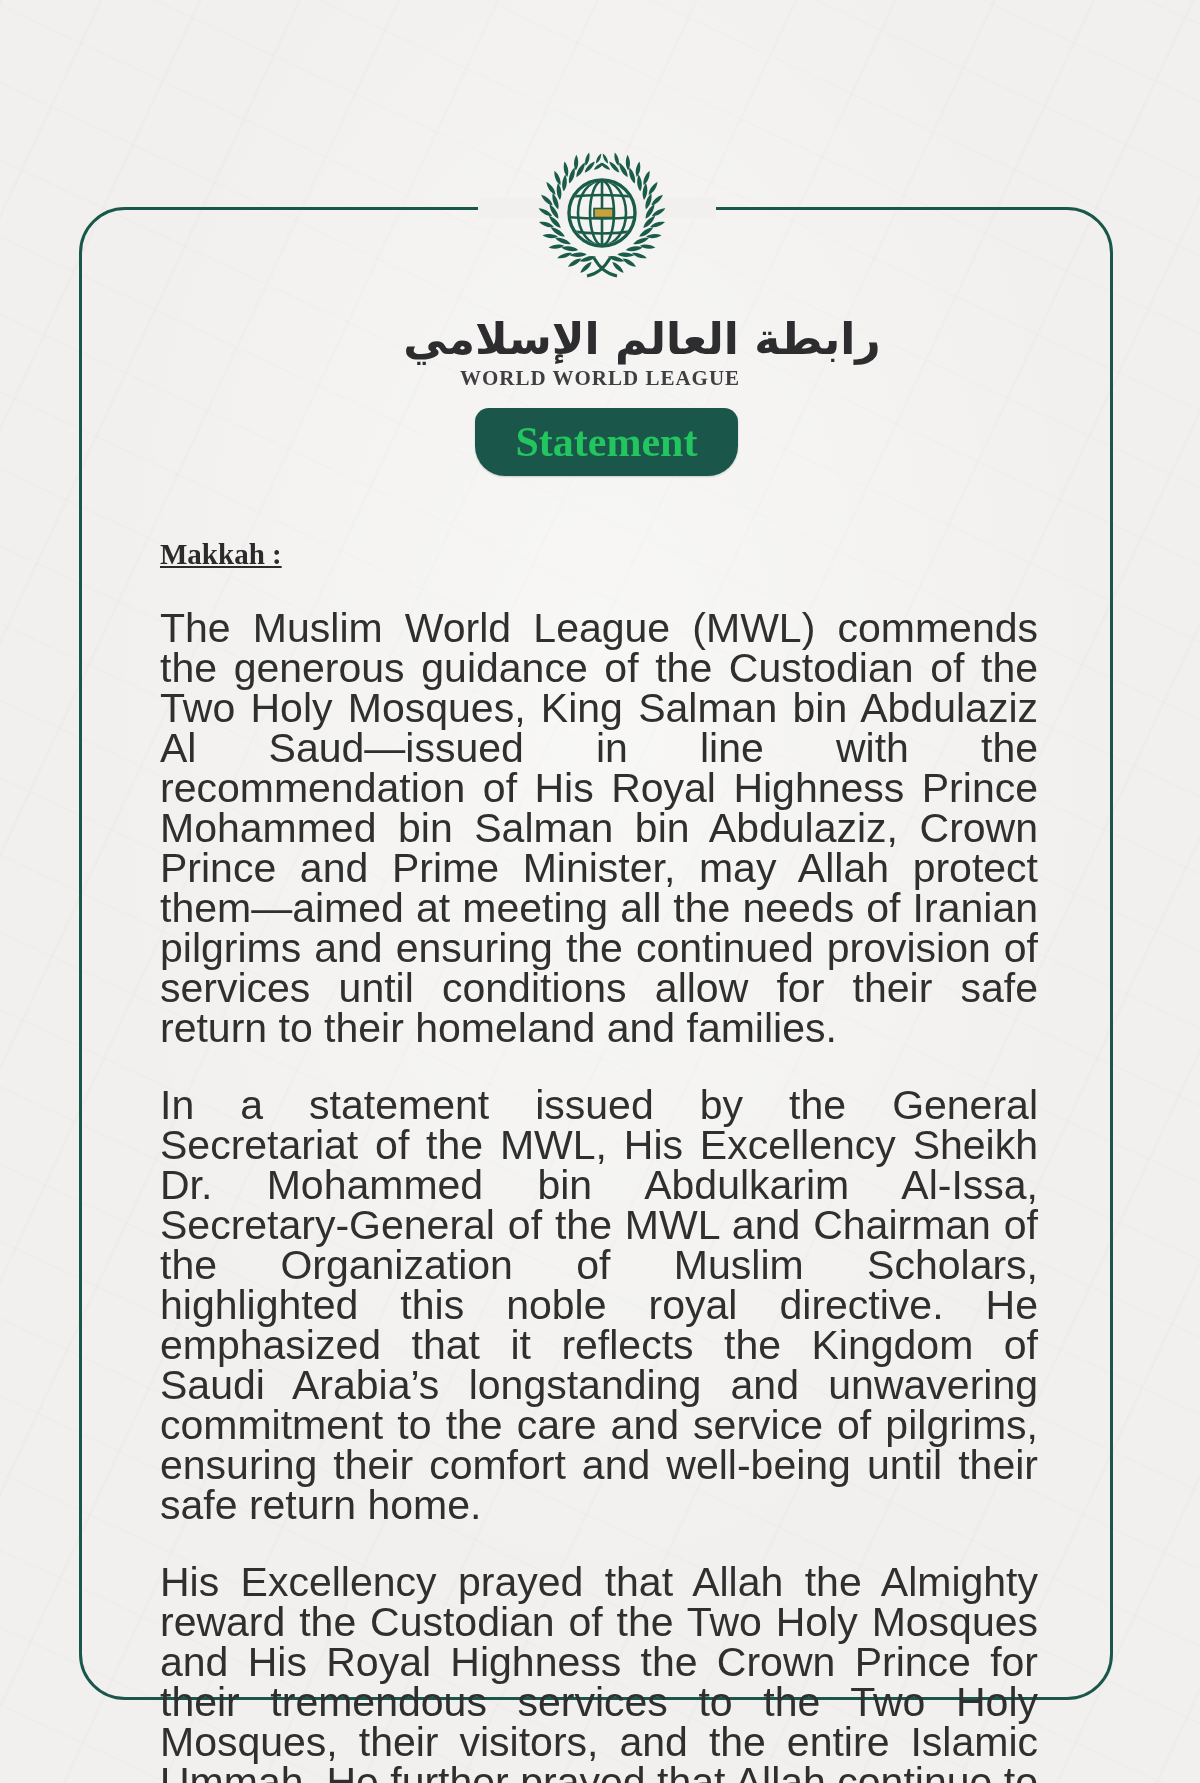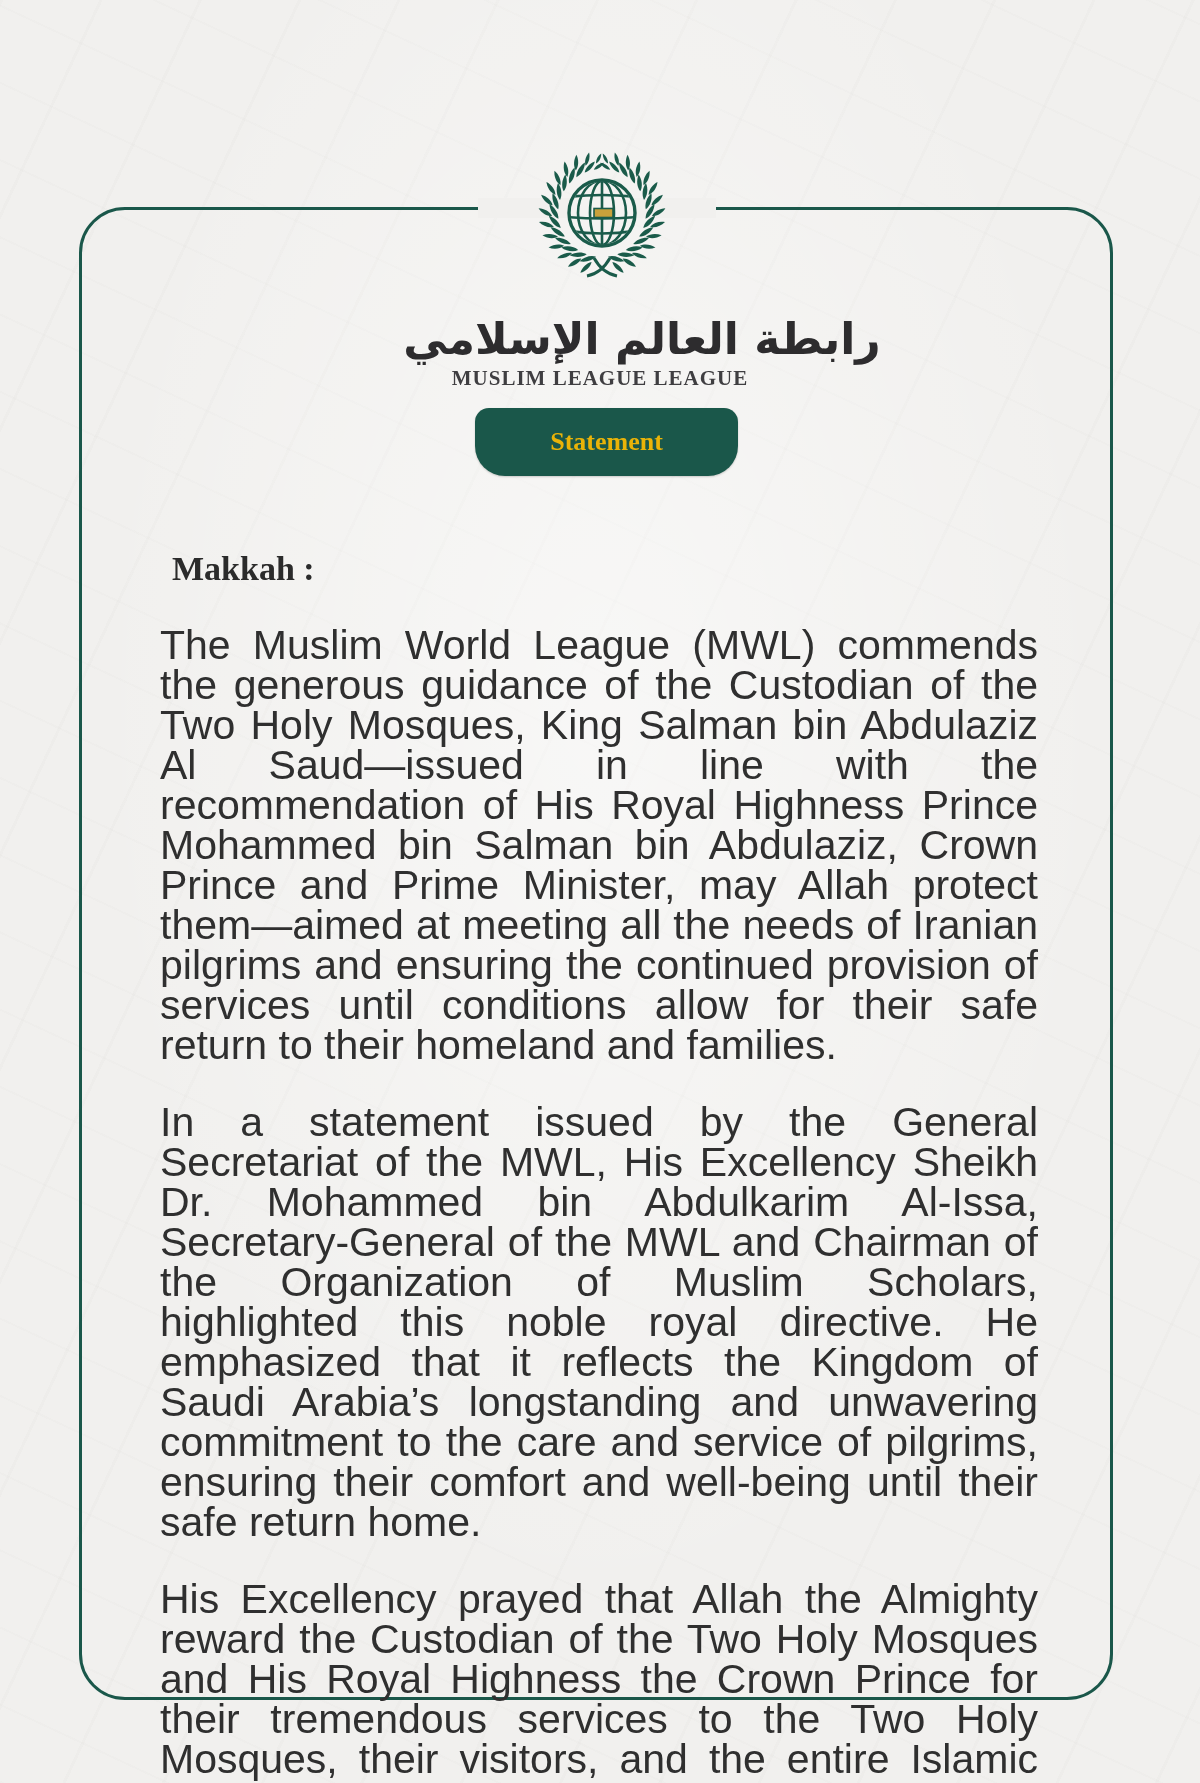--- a/index.html
+++ b/index.html
@@ -33,28 +33,28 @@
     font-family:"Liberation Serif", serif;font-weight:bold;font-size:21px;
     letter-spacing:1px;color:#3f3e41;
   }
   .banner{
     position:absolute;left:475px;top:408px;width:263px;height:68px;
     background:#1a574a;border-radius:14px 14px 30px 30px;
     display:flex;align-items:center;justify-content:center;
     box-shadow:0 1px 2px rgba(0,0,0,0.18);
   }
   .banner span{
-    font-family:"Liberation Serif", serif;font-weight:bold;font-size:26px;color:#eab308;
+    font-family:"Liberation Serif", serif;font-weight:bold;font-size:42px;color:#22c55e;
   }
   .content{
     position:absolute;left:160px;top:538px;width:878px;color:#2f2f2f;
   }
   .loc{
-    margin:12px;font-family:"Liberation Serif", serif;font-weight:bold;
-    font-size:34px;color:#2b2b2b;
+    margin:0;font-family:"Liberation Serif", serif;font-weight:bold;
+    font-size:29px;color:#2b2b2b;text-decoration:underline;
   }
   .para{
     margin:37px 0 0 0;font-size:41px;line-height:40px;
     text-align:justify;text-justify:inter-word;color:#2f2f2f;
   }
   .green-stroke{stroke:#1a5b4a;fill:none;}
 </style>
 </head>
 <body>
 
@@ -109,21 +109,21 @@
         <path d="M0 0 C3 -4.5 3 -11.5 0 -17 C-3 -11.5 -3 -4.5 0 0 Z" transform="translate(42.8 17.4) rotate(2.4) scale(0.92)"></path>
         <path d="M0 0 C3 -4.5 3 -11.5 0 -17 C-3 -11.5 -3 -4.5 0 0 Z" transform="translate(51.7 19.6) rotate(42.8) scale(0.88)"></path>
         <path d="M0 0 C3 -4.5 3 -11.5 0 -17 C-3 -11.5 -3 -4.5 0 0 Z" transform="translate(52.6 12.8) rotate(14.8) scale(0.81)"></path>
         <path d="M0 0 C3 -4.5 3 -11.5 0 -17 C-3 -11.5 -3 -4.5 0 0 Z" transform="translate(60.8 16.8) rotate(55.2) scale(0.72)"></path>
         <path d="M0 0 C3 -4.5 3 -11.5 0 -17 C-3 -11.5 -3 -4.5 0 0 Z" transform="translate(63.1 10.4) rotate(27.2) scale(0.66)"></path>
       </g>
     <use href="#branch-left" transform="translate(138 0) scale(-1 1)"></use>
   </svg>
 
   <div class="arabic" dir="rtl">رابطة العالم الإسلامي</div>
-  <div class="wordmark">MUSLIM LEAGUE LEAGUE</div>
+  <div class="wordmark">WORLD WORLD LEAGUE</div>
 
   <div class="banner">
     <span>Statement</span>
   </div>
 
   <div class="content">
     <h2 class="loc">Makkah :</h2>
     <p class="para">The Muslim World League (MWL) commends the generous guidance of the Custodian of the Two Holy Mosques, King Salman bin Abdulaziz Al Saud—issued in line with the recommendation of His Royal Highness Prince Mohammed bin Salman bin Abdulaziz, Crown Prince and Prime Minister, may Allah protect them—aimed at meeting all the needs of Iranian pilgrims and ensuring the continued provision of services until conditions allow for their safe return to their homeland and families.</p>
     <p class="para">In a statement issued by the General Secretariat of the MWL, His Excellency Sheikh Dr. Mohammed bin Abdulkarim Al-Issa, Secretary-General of the MWL and Chairman of the Organization of Muslim Scholars, highlighted this noble royal directive. He emphasized that it reflects the Kingdom of Saudi Arabia’s longstanding and unwavering commitment to the care and service of pilgrims, ensuring their comfort and well-being until their safe return home.</p>
     <p class="para">His Excellency prayed that Allah the Almighty reward the Custodian of the Two Holy Mosques and His Royal Highness the Crown Prince for their tremendous services to the Two Holy Mosques, their visitors, and the entire Islamic Ummah. He further prayed that Allah continue to bless the Kingdom of Saudi Arabia with lasting glory, security, and prosperity.</p>

